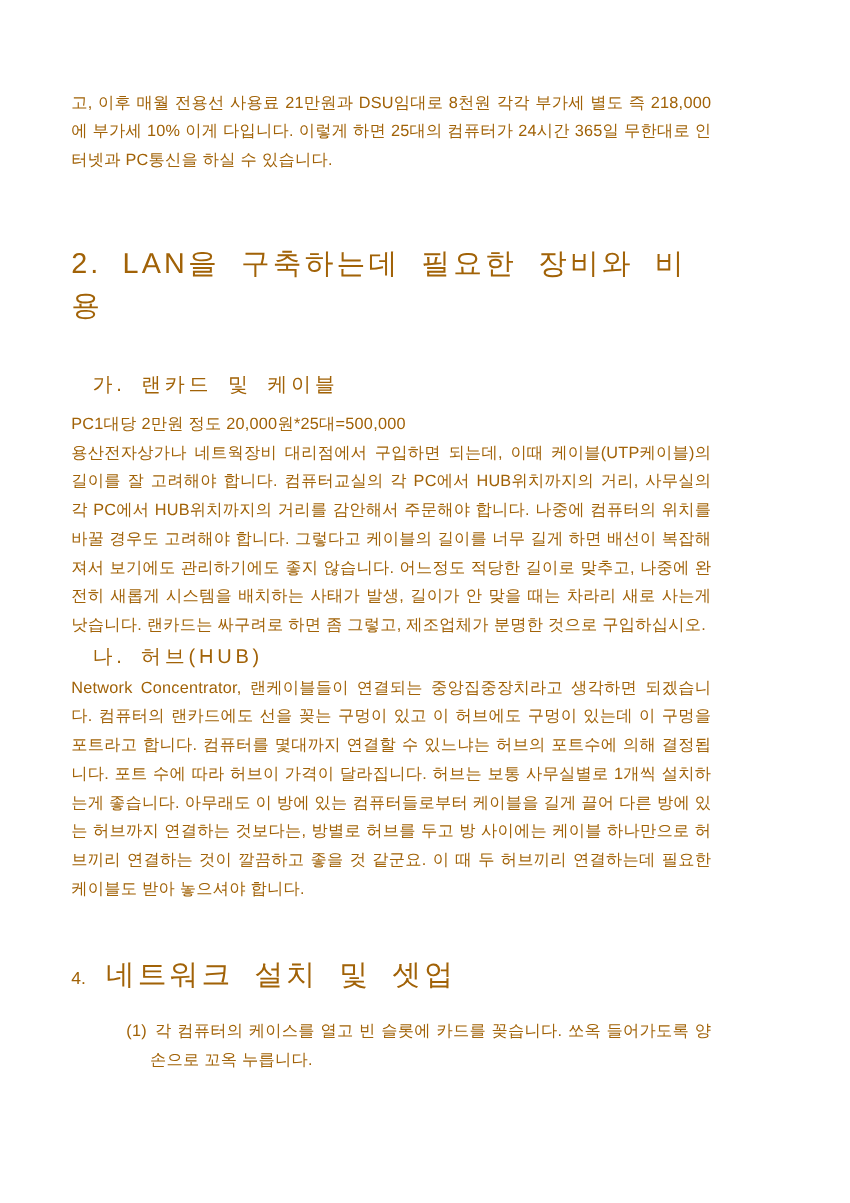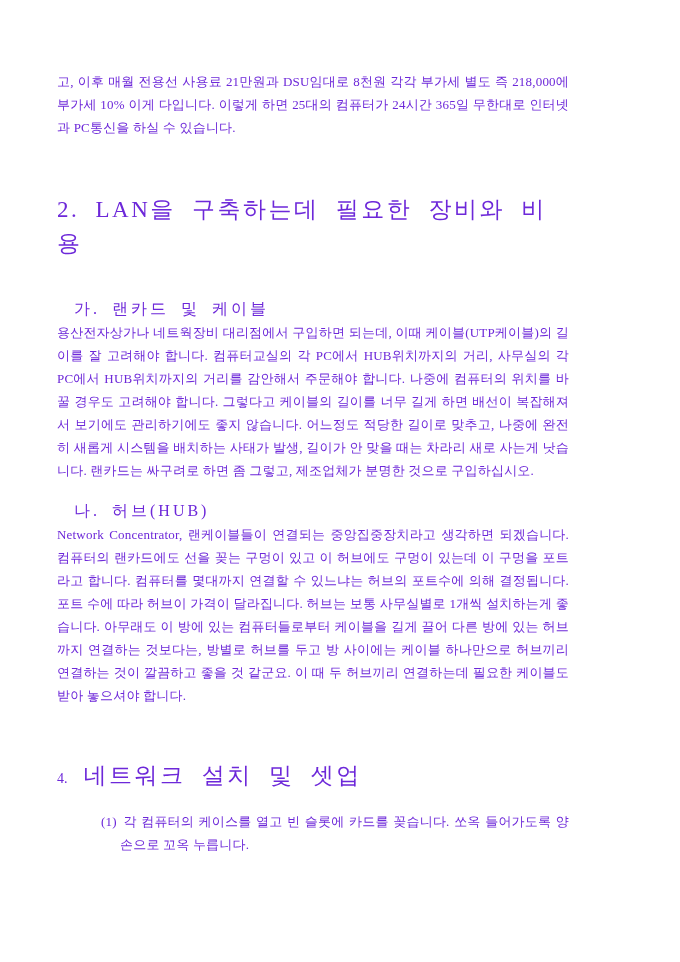--- a/index.html
+++ b/index.html
@@ -7,22 +7,22 @@
     width: 680px;
     height: 962px;
     background: #ffffff;
     overflow: hidden;
   }
   .page {
     box-sizing: border-box;
     width: 624px;
     height: 962px;
     padding: 70px 55px 0 57px;
-    font-family: Liberation Serif, serif;
-    color: #6d28d9;
+    font-family: Liberation Sans, sans-serif;
+    color: #a16207;
   }
   p, h1, h2 { margin: 0; padding: 0; }
 
   .body-text {
     font-size: 13px;
     line-height: 23px;
     text-align: justify;
     letter-spacing: 0.2px;
   }
   .plain-line {
@@ -31,37 +31,37 @@
     letter-spacing: 0.2px;
   }
   .section-heading {
     font-size: 23px;
     font-weight: normal;
     letter-spacing: 2.5px;
     word-spacing: 8px;
     line-height: 34px;
   }
   .heading-equipment { margin-top: 54px; }
-  .heading-setup { margin-top: 52px; }
+  .heading-setup { margin-top: 40px; }
   .heading-setup .heading-number {
     font-size: 14px;
     letter-spacing: 0;
     word-spacing: normal;
     margin-right: 16px;
   }
   .sub-heading {
     font-size: 16px;
     font-weight: normal;
     letter-spacing: 3px;
     word-spacing: 5px;
     line-height: 24px;
     margin-left: 17px;
   }
   .sub-heading-lancard { margin-top: 36px; }
-  .sub-heading-hub { margin-top: 17px; }
+  .sub-heading-hub { margin-top: 3px; }
   .price-line { margin-top: 6px; }
   .para { margin-top: 0; }
   .setup-step {
     font-size: 13px;
     line-height: 23px;
     text-align: justify;
     letter-spacing: 0.2px;
     margin-left: 44px;
     padding-left: 19px;
     text-indent: -19px;
@@ -74,20 +74,21 @@
 <body>
 
 <main class="page">
 
   <p class="body-text">고, 이후 매월 전용선 사용료 21만원과 DSU임대로 8천원 각각 부가세 별도 즉 218,000에 부가세 10% 이게 다입니다. 이렇게 하면 25대의 컴퓨터가 24시간 365일 무한대로 인터넷과 PC통신을 하실 수 있습니다.</p>
 
   <h1 class="section-heading heading-equipment">2. LAN을 구축하는데 필요한 장비와 비용</h1>
 
   <h2 class="sub-heading sub-heading-lancard">가. 랜카드 및 케이블</h2>
 
+  <p class="plain-line price-line">PC1대당 2만원 정도 20,000원*25대=500,000</p>
 
   <p class="body-text para">용산전자상가나 네트웍장비 대리점에서 구입하면 되는데, 이때 케이블(UTP케이블)의 길이를 잘 고려해야 합니다.  컴퓨터교실의 각 PC에서 HUB위치까지의 거리, 사무실의 각 PC에서 HUB위치까지의 거리를 감안해서 주문해야 합니다. 나중에 컴퓨터의 위치를 바꿀 경우도 고려해야 합니다. 그렇다고 케이블의 길이를 너무 길게 하면 배선이 복잡해져서 보기에도 관리하기에도 좋지 않습니다.  어느정도 적당한 길이로 맞추고, 나중에 완전히 새롭게 시스템을 배치하는 사태가 발생, 길이가 안 맞을 때는 차라리 새로 사는게 낫습니다. 랜카드는 싸구려로 하면 좀 그렇고, 제조업체가 분명한 것으로 구입하십시오.</p>
 
   <h2 class="sub-heading sub-heading-hub">나. 허브(HUB)</h2>
 
 
   <p class="body-text para">Network Concentrator, 랜케이블들이 연결되는 중앙집중장치라고 생각하면 되겠습니다. 컴퓨터의 랜카드에도 선을 꽂는 구멍이 있고 이 허브에도 구멍이 있는데 이 구멍을 포트라고 합니다. 컴퓨터를 몇대까지 연결할 수 있느냐는 허브의 포트수에 의해 결정됩니다. 포트 수에 따라 허브이 가격이 달라집니다. 허브는 보통 사무실별로 1개씩 설치하는게 좋습니다. 아무래도 이 방에 있는 컴퓨터들로부터 케이블을 길게 끌어 다른 방에 있는 허브까지 연결하는 것보다는, 방별로 허브를 두고 방 사이에는 케이블 하나만으로 허브끼리 연결하는 것이 깔끔하고 좋을 것 같군요. 이 때 두 허브끼리 연결하는데 필요한 케이블도 받아 놓으셔야 합니다.</p>
 
   <h1 class="section-heading heading-setup">
     <span class="heading-number">4.</span><span>네트워크 설치 및 셋업</span>

